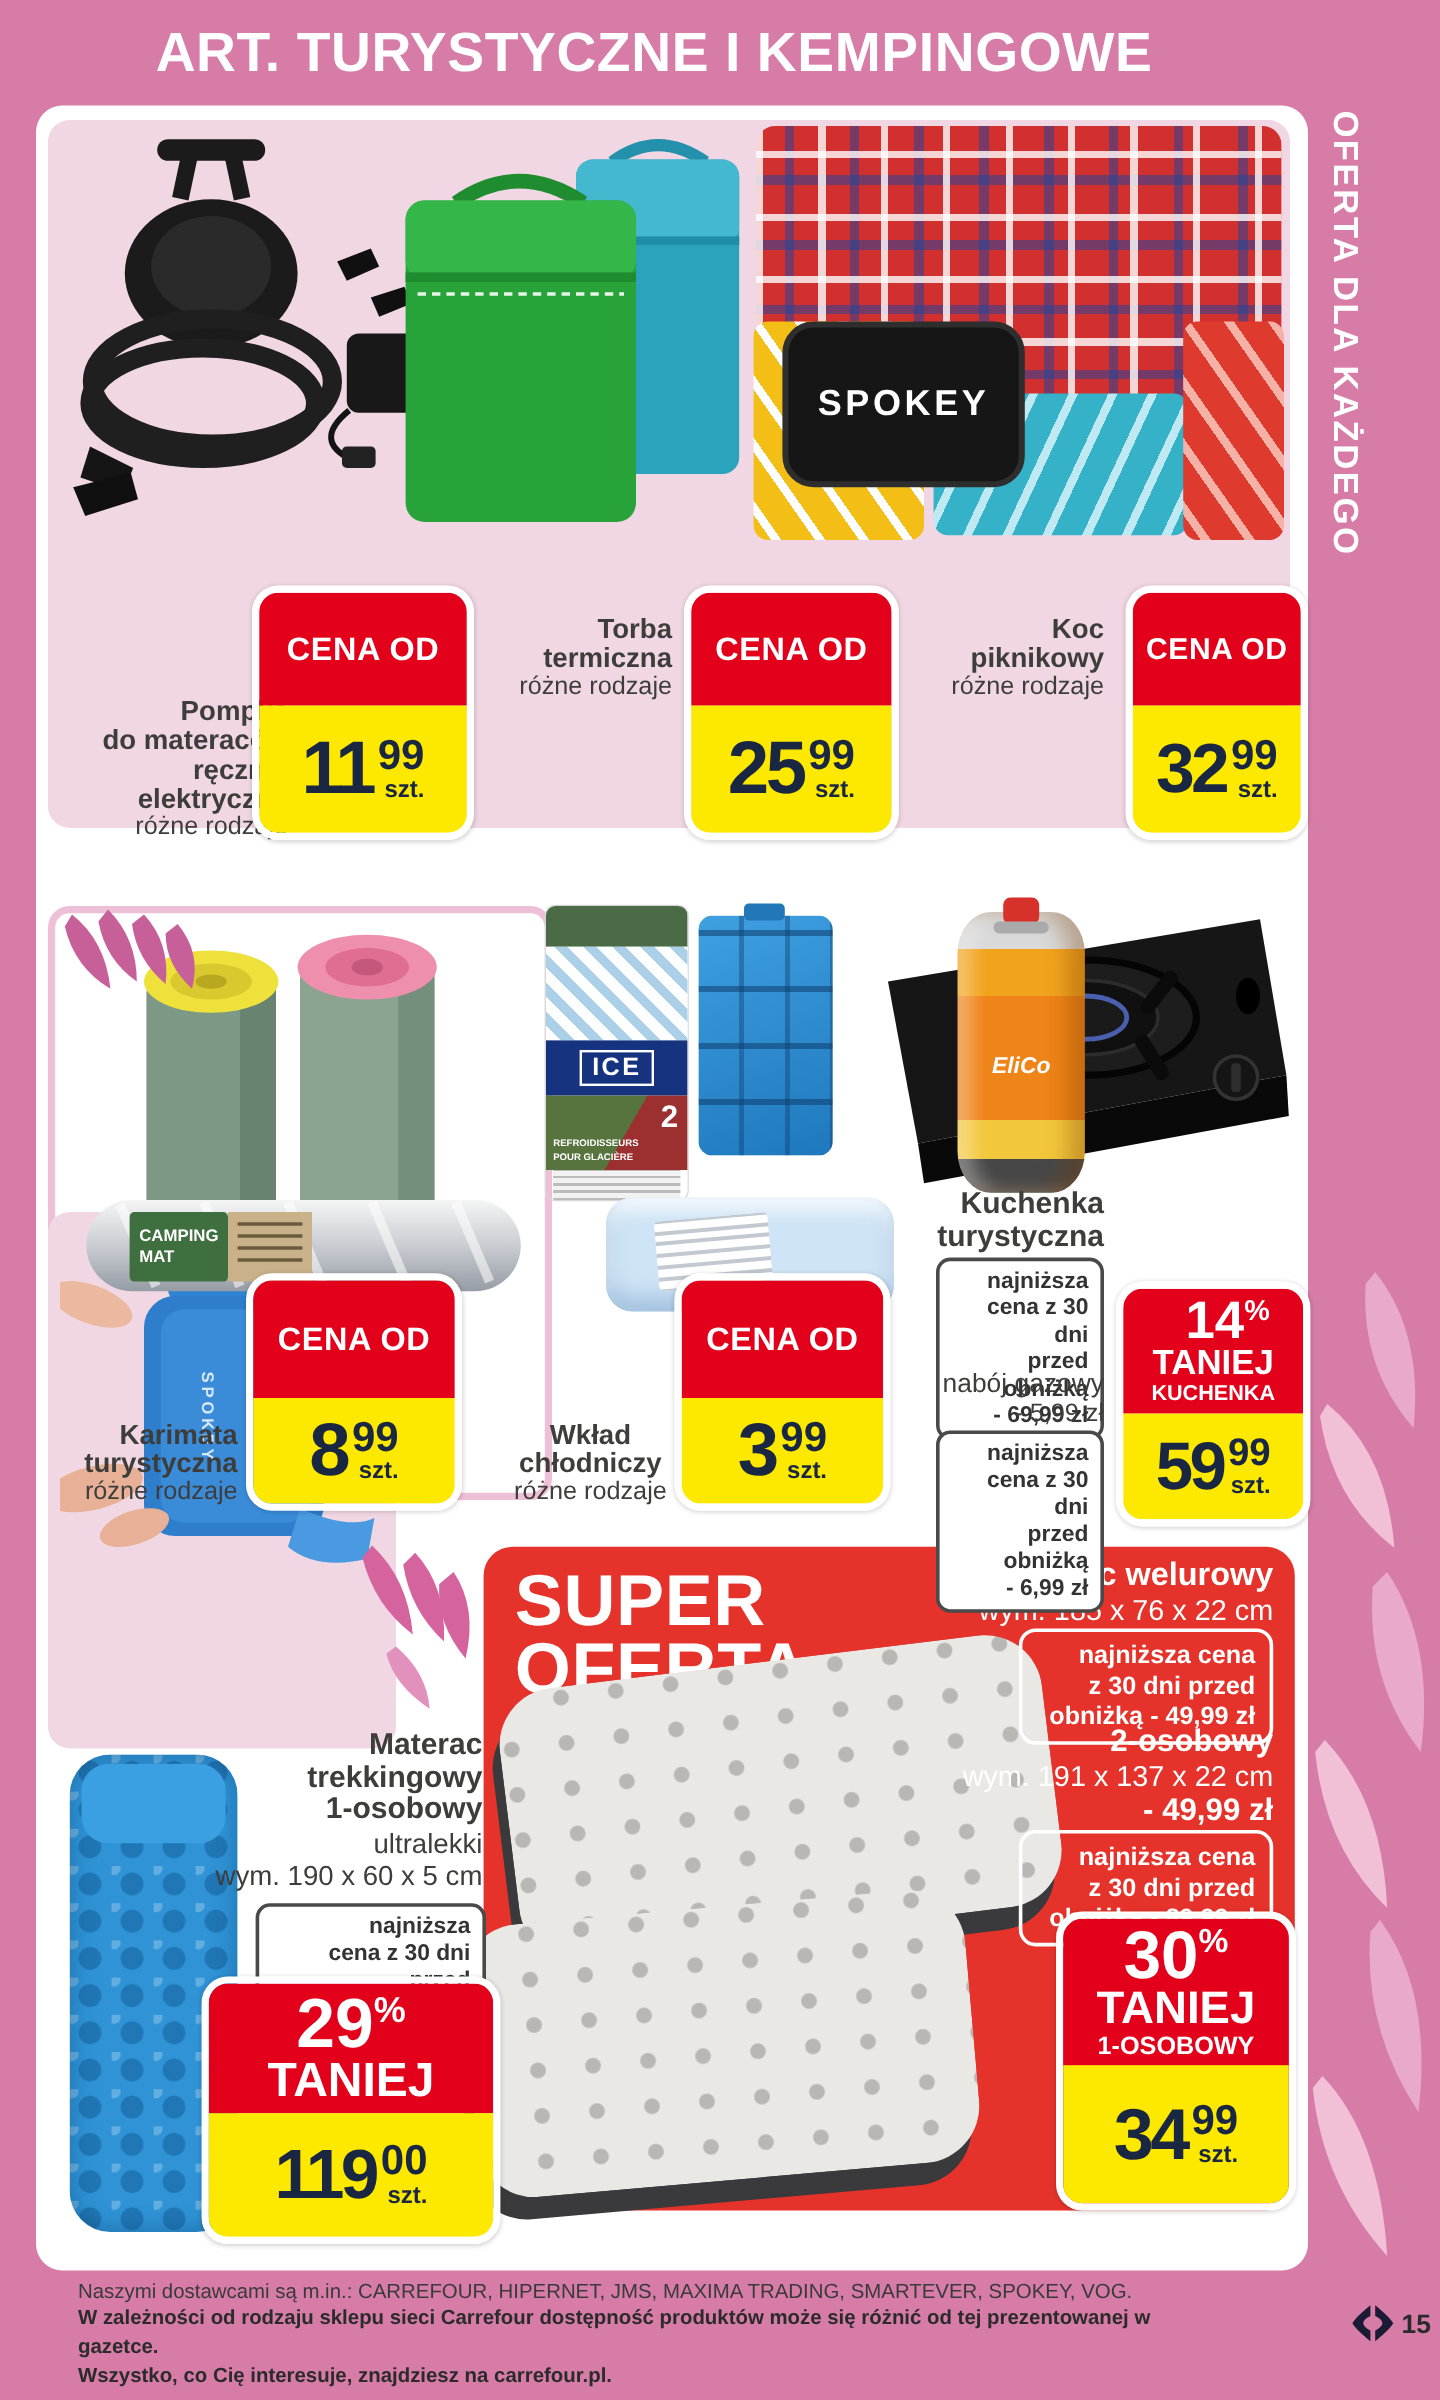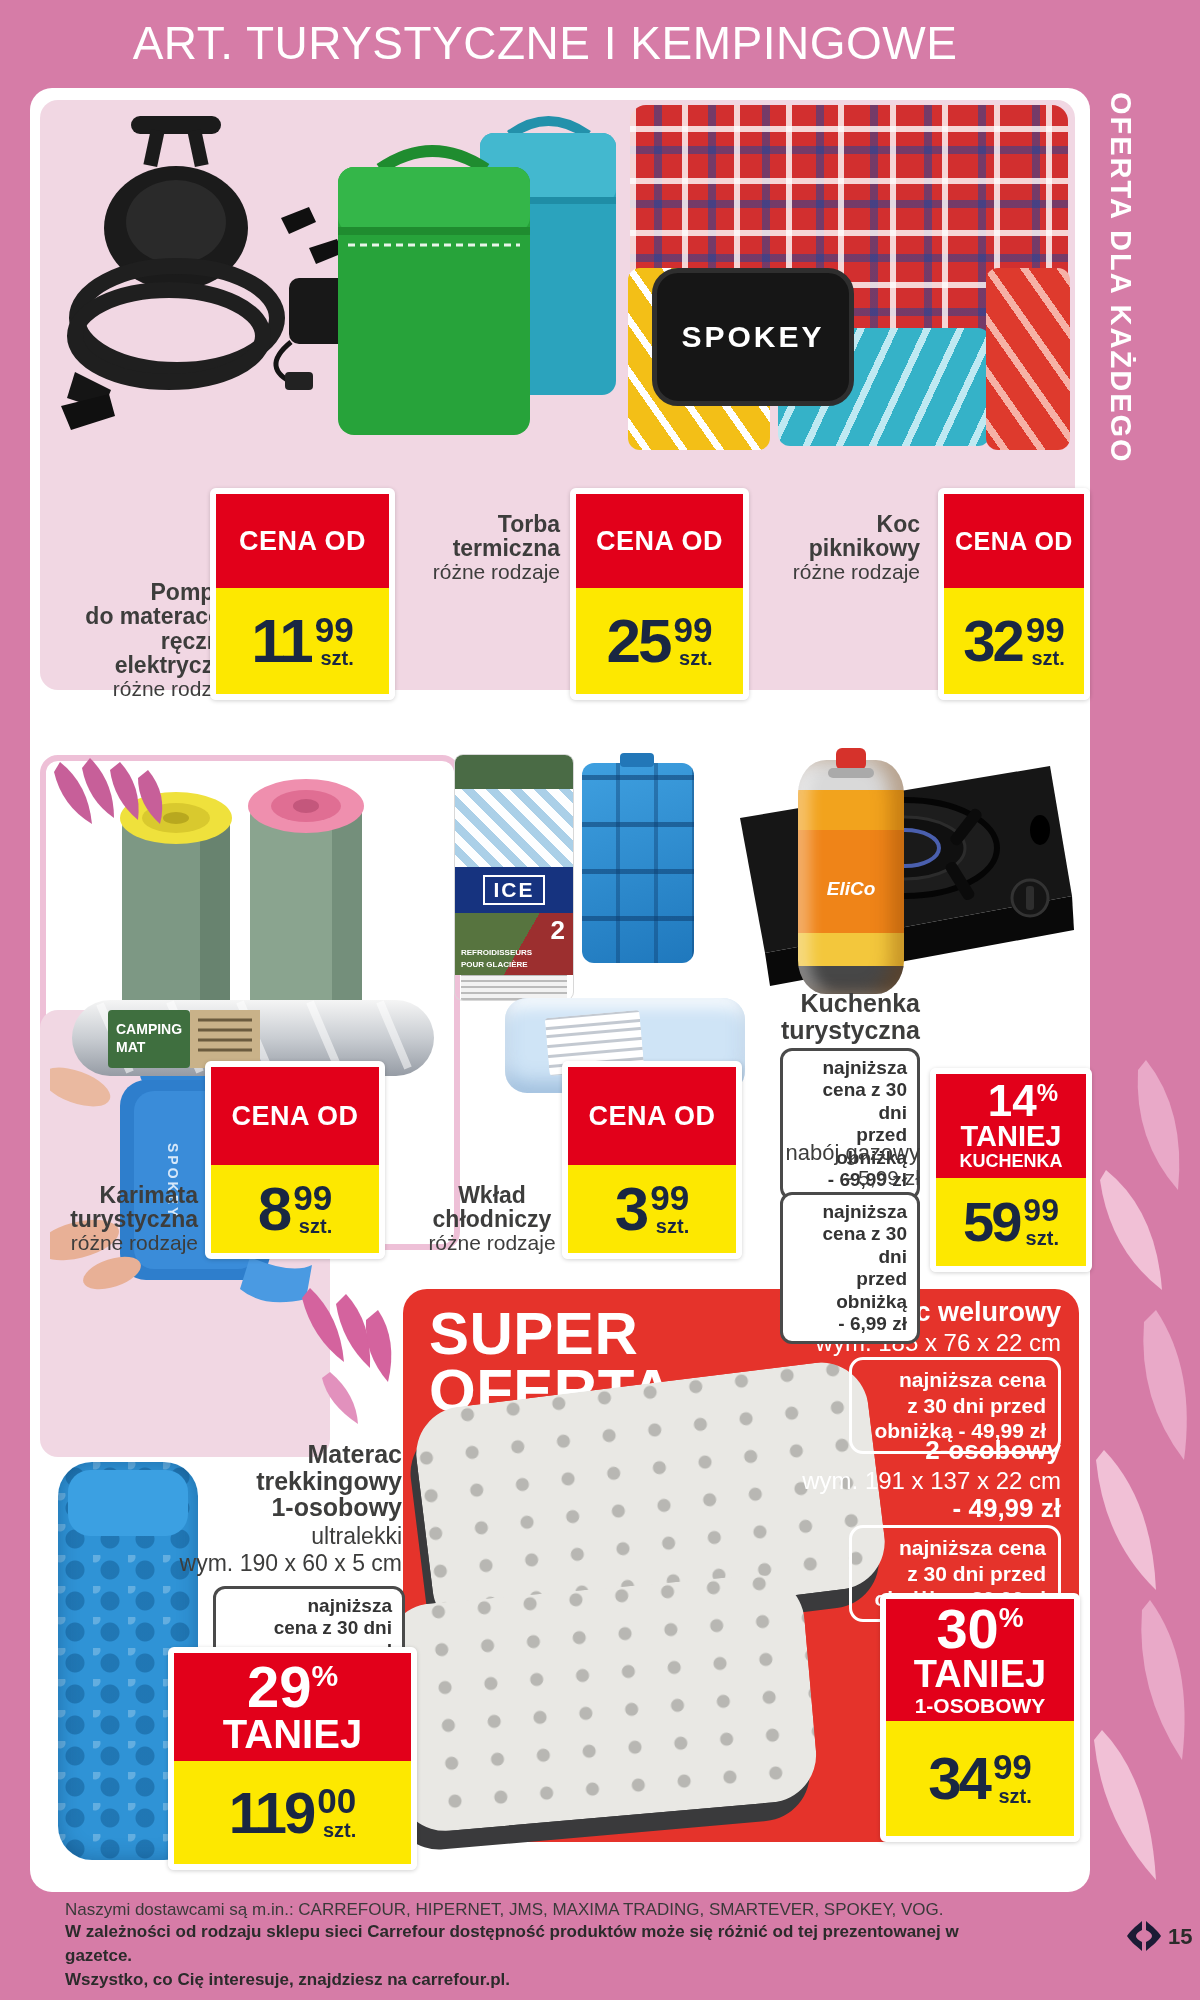--- a/index.html
+++ b/index.html
@@ -2,39 +2,39 @@
 <html><head>
 <meta charset="utf-8">
 <style>
   html,body{margin:0;padding:0;background:#888;}
   #page{position:relative;width:1200px;height:2000px;background:#d67ca7;
         font-family:"Liberation Sans",sans-serif;overflow:hidden;margin:0 auto;}
   .abs{position:absolute;}
 
   
   .page-title{position:absolute;left:0;top:16px;width:1090px;text-align:center;
-    color:#fff;font-size:46px;font-weight:400;letter-spacing:.5px;}
+    color:#fff;font-size:46px;font-weight:700;letter-spacing:.5px;}
   .side-banner{position:absolute;left:1104px;top:92px;writing-mode:vertical-rl;
     color:#fff;font-weight:800;font-size:29px;letter-spacing:2px;}
 
   #panel{position:absolute;left:30px;top:88px;width:1060px;height:1804px;
     background:#fff;border-radius:22px;}
 
   .card{position:absolute;border-radius:18px;}
   .card-pink{background:#f1d7e3;}
   .card-outline{background:#fff;border:6px solid #eec0d7;box-sizing:border-box;}
 
   
   .plabel{position:absolute;text-align:right;color:#3d3d3c;font-weight:700;
     font-size:23px;line-height:1.06;}
   .plabel .var{font-weight:400;font-size:21px;}
 
   
   .badge{position:absolute;display:flex;flex-direction:column;border:6px solid #fff;
-    border-radius:6px;overflow:hidden;box-shadow:0 1px 4px rgba(0,0,0,.18);z-index:5;}
+    border-radius:22px;overflow:hidden;box-shadow:0 1px 4px rgba(0,0,0,.18);z-index:5;}
   .b-red{background:#e2001a;color:#fff;display:flex;flex-direction:column;
     align-items:center;justify-content:center;font-weight:800;flex:0 0 auto;}
   .b-yel{background:#fde800;color:#1a2742;flex:1;display:flex;align-items:center;justify-content:center;}
   .cena{font-size:27px;letter-spacing:.5px;}
   .price{display:flex;line-height:1;align-items:center;}
   .pi{font-size:62px;font-weight:800;letter-spacing:-3px;}
   .pside{display:flex;flex-direction:column;align-items:flex-end;margin-left:4px;}
   .pd{font-size:35px;font-weight:800;line-height:.9;}
   .pu{font-size:20px;font-weight:700;margin-top:3px;}
   .pct{display:flex;align-items:flex-start;justify-content:center;font-weight:800;line-height:.95;}

